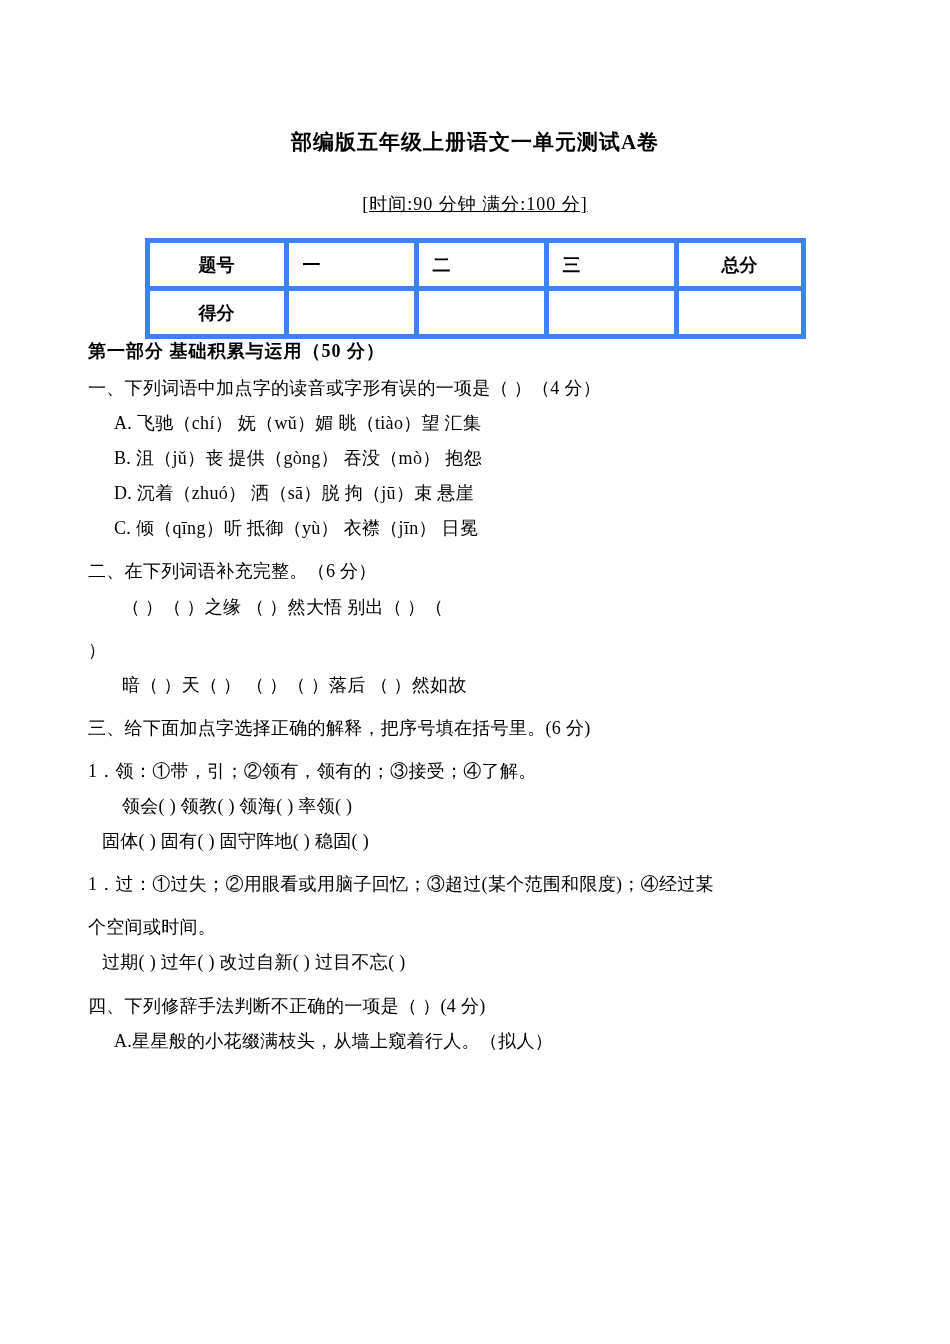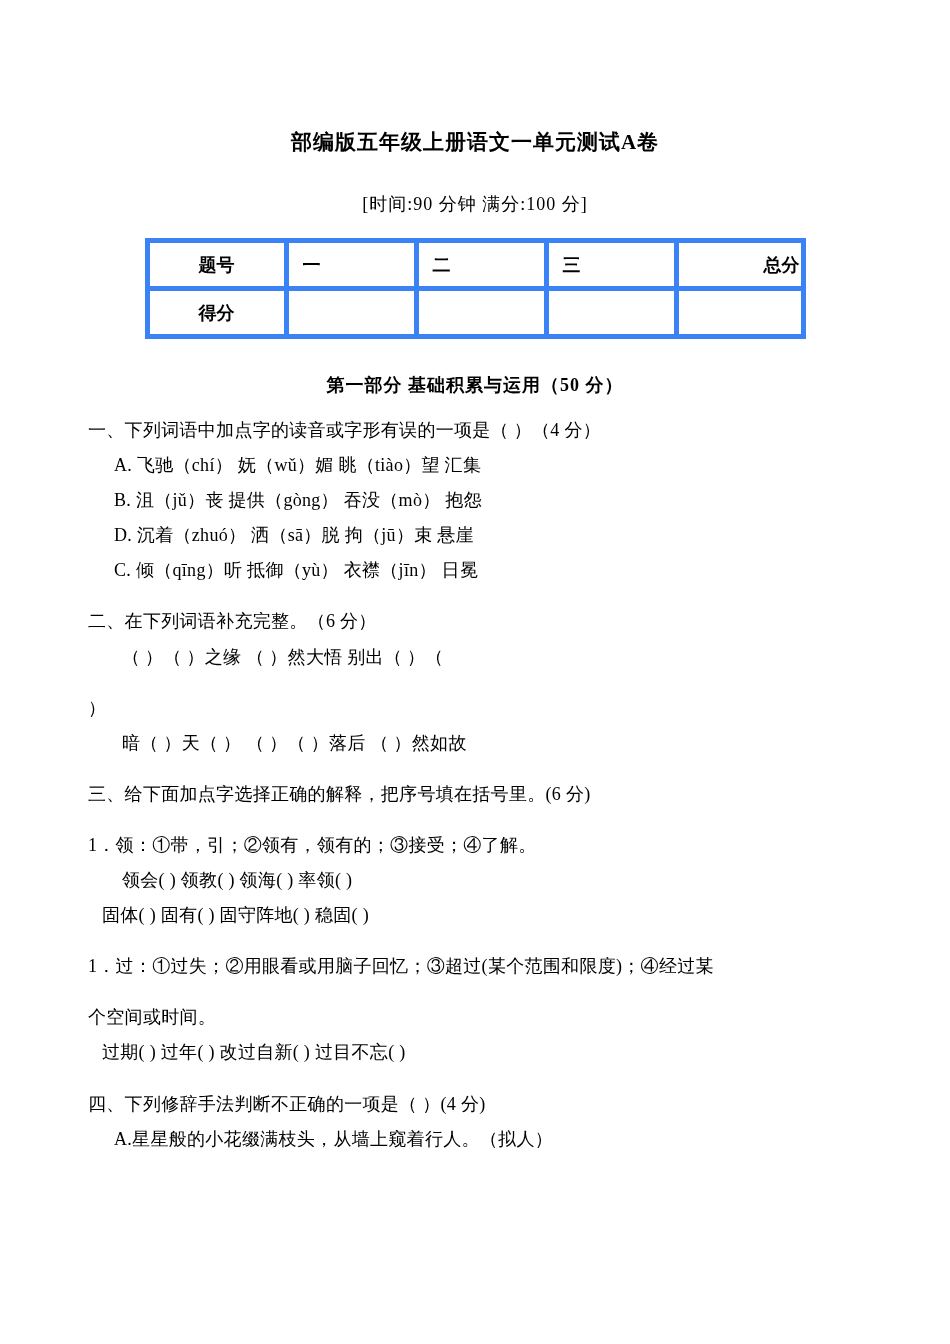--- a/index.html
+++ b/index.html
@@ -27,20 +27,21 @@
     font-size: 21px;
     font-weight: bold;
     margin-top: 128px;
     letter-spacing: 1px;
   }
   .subtitle {
     text-align: center;
     font-size: 18px;
     margin-top: 36px;
     letter-spacing: 1px;
+    text-decoration: underline;
   }
   table.scoretable {
     border-collapse: collapse;
     margin: 22px auto 0 auto;
     width: 570px;
     table-layout: fixed;
   }
   table.scoretable td {
     border: 5px solid #3b82f6;
     height: 41px;
@@ -52,33 +53,30 @@
     width: 132px;
   }
   table.scoretable td.num {
     width: 110px;
     text-align: left;
     padding-left: 14px;
     font-weight: bold;
   }
   table.scoretable td.total {
     width: 120px;
-    text-align: right;
   }
   .section-head {
-    text-align: center;
     font-size: 18px;
     font-weight: bold;
-    margin-top: 34px;
     letter-spacing: 1px;
   }
   .q {
     font-size: 18px;
     line-height: 1.95;
-    margin-top: 16px;
+    margin-top: 8px;
     letter-spacing: 0.3px;
   }
   .opt {
     font-size: 18px;
     line-height: 1.95;
     padding-left: 26px;
     letter-spacing: 0.3px;
   }
   .opt2 {
     font-size: 18px;

